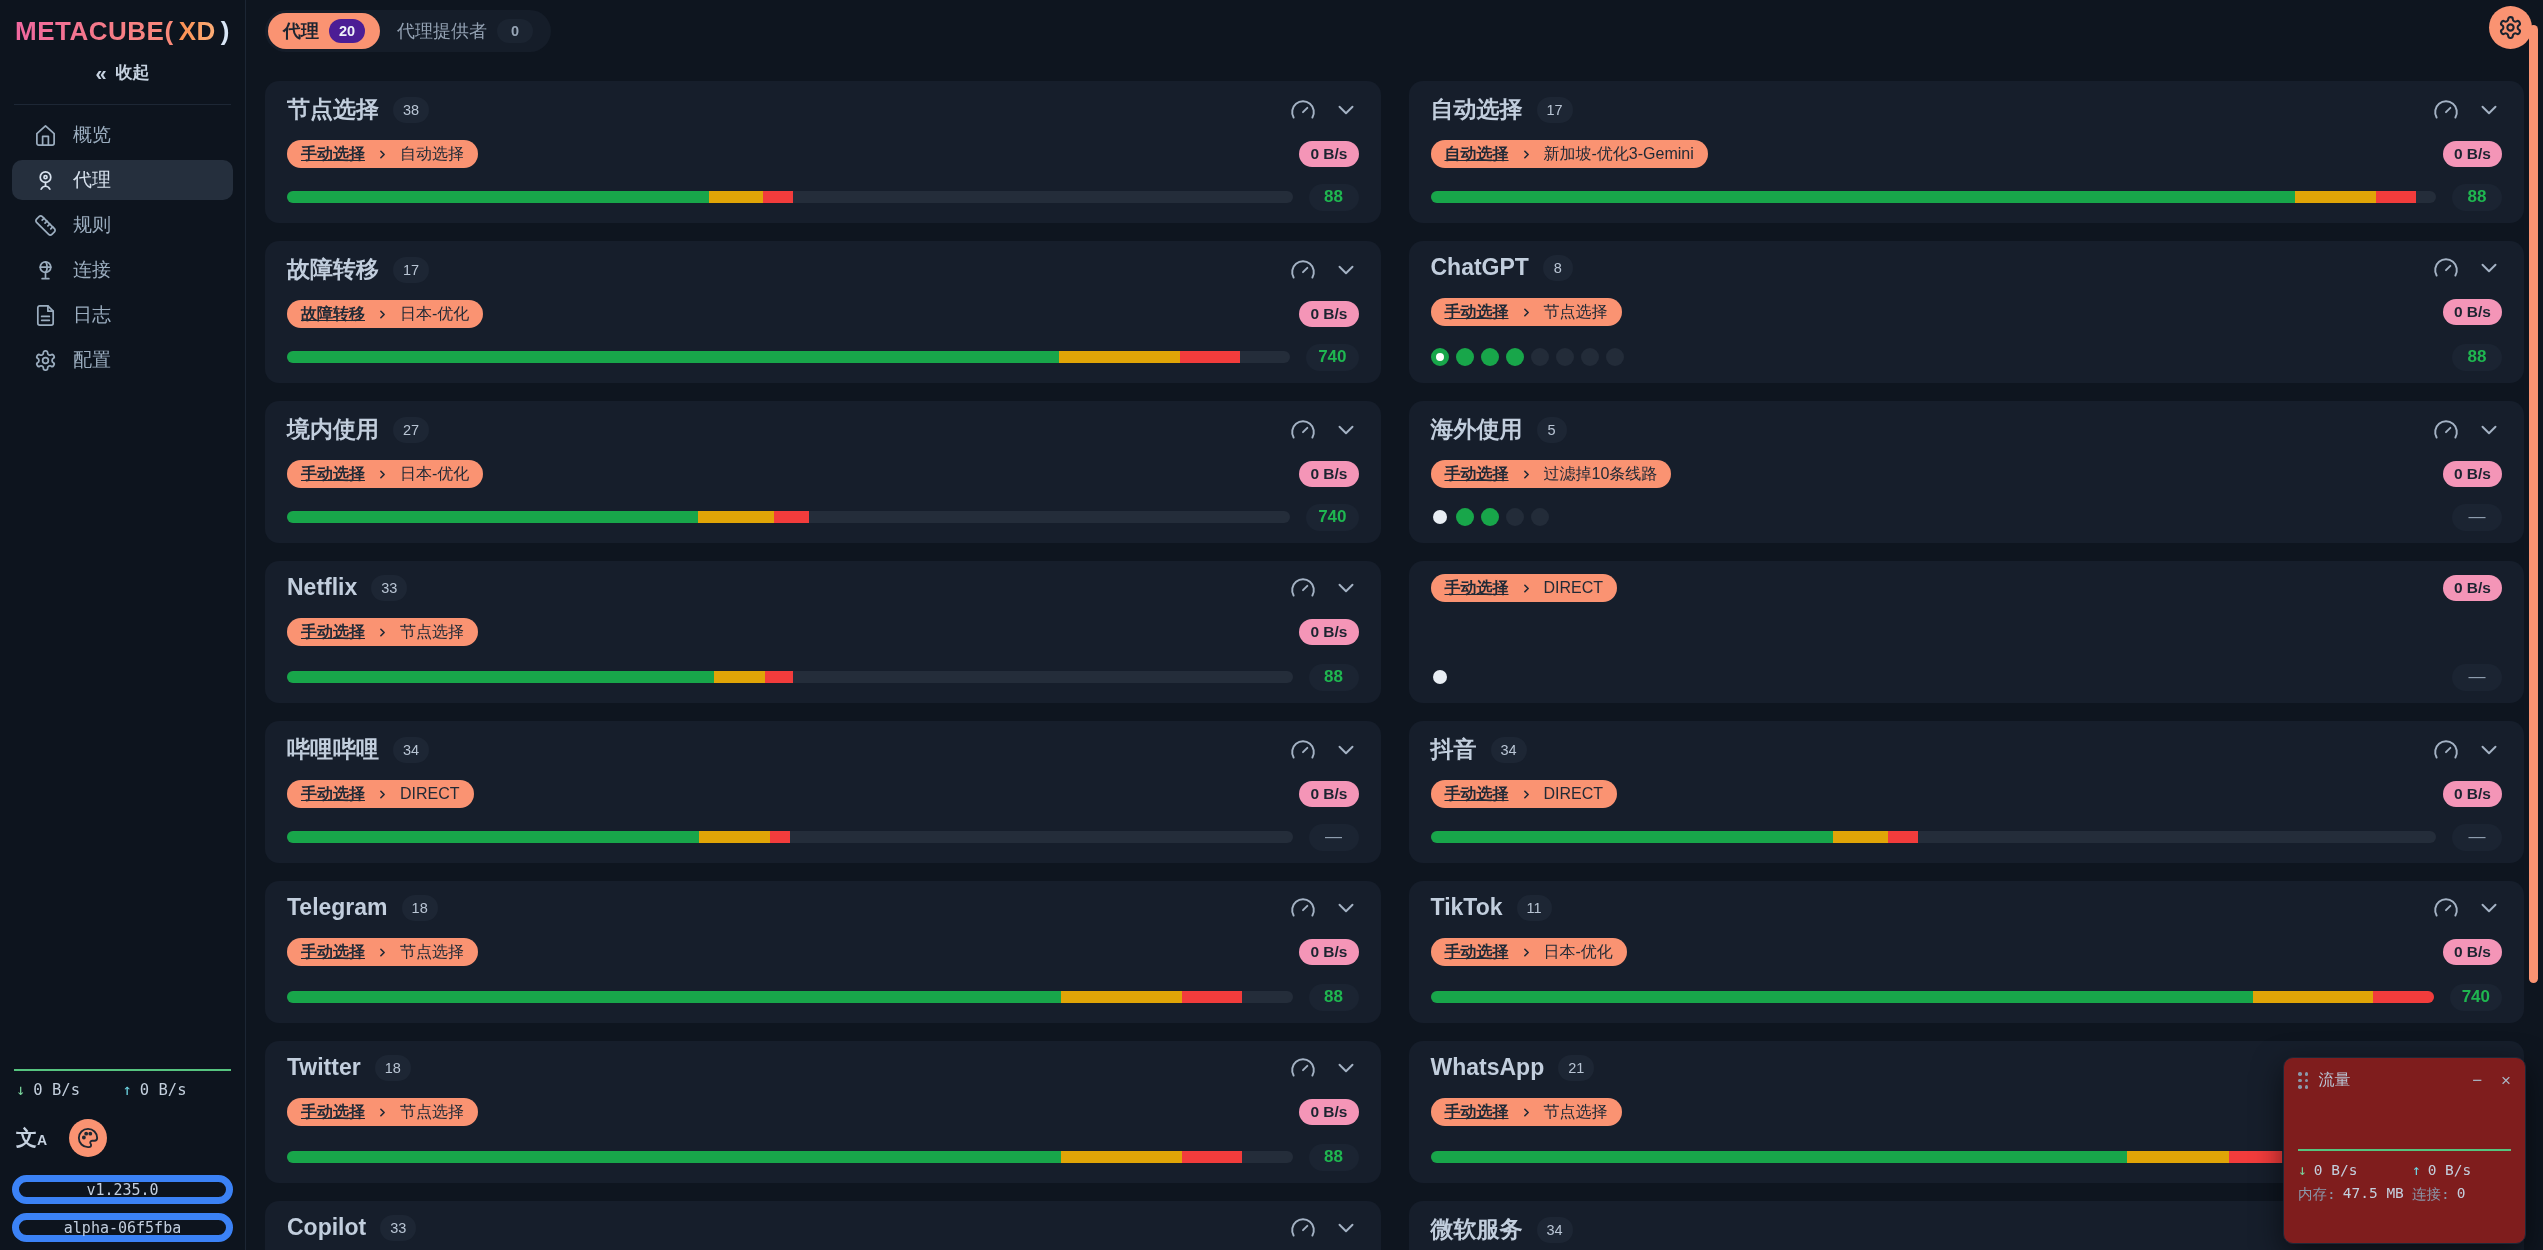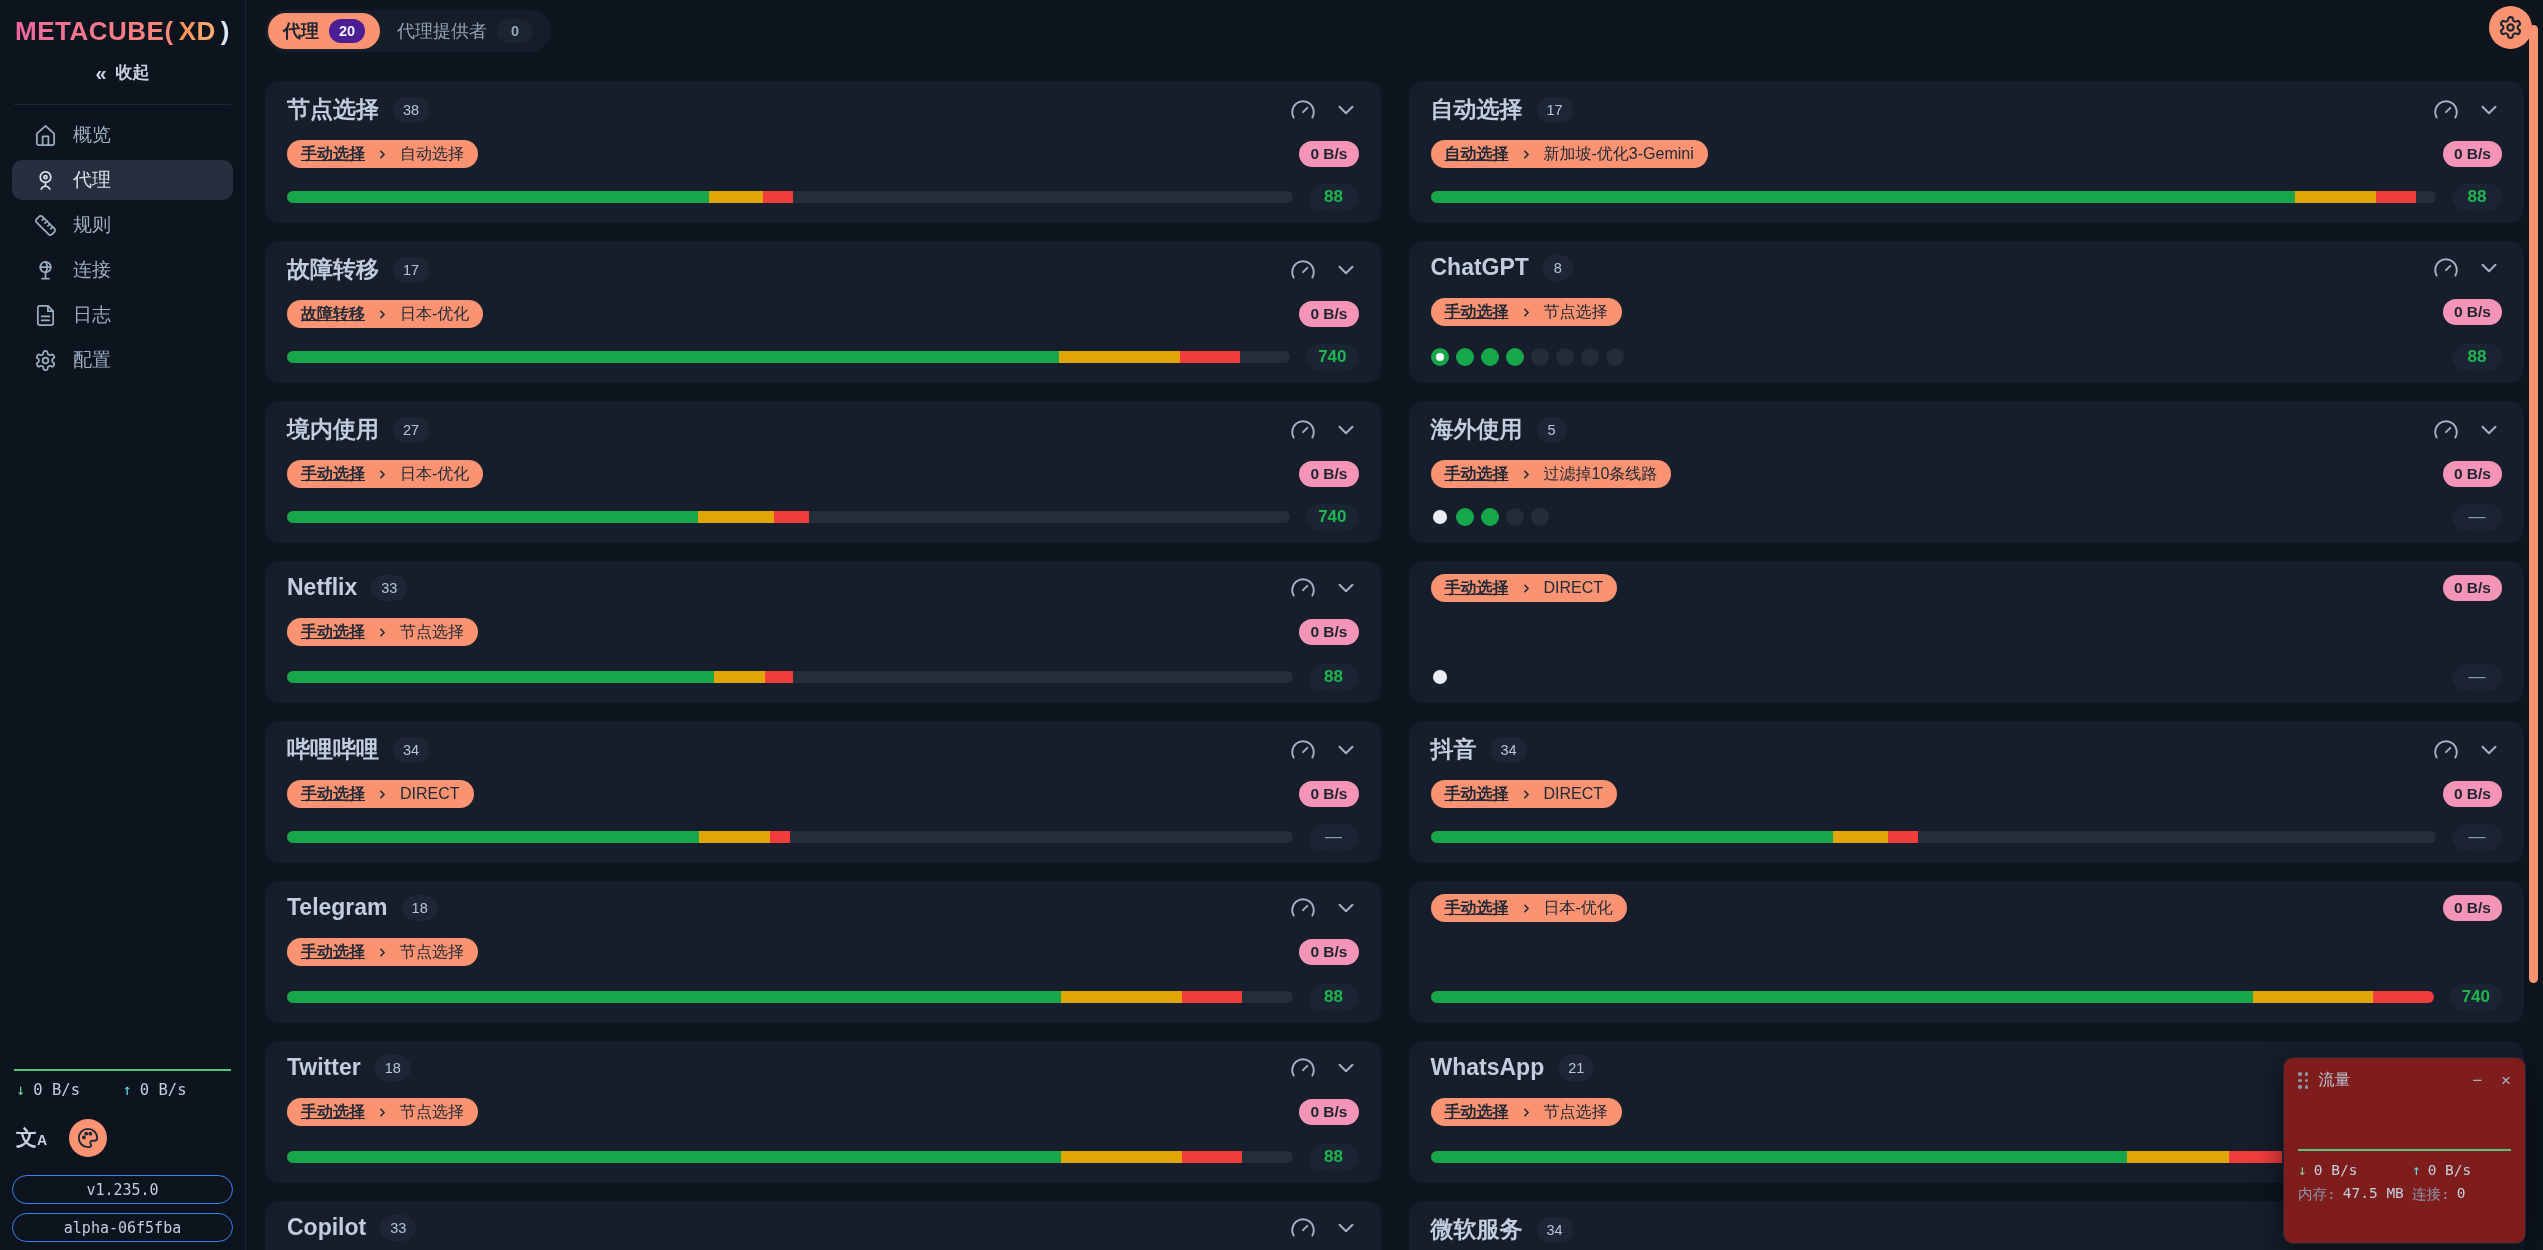--- a/index.html
+++ b/index.html
@@ -34,21 +34,21 @@
   .spark { border-bottom:2px solid #56c47f; margin:0 4px; }
   .speeds { display:flex; margin:10px 6px 0; font-family:"DejaVu Sans Mono", monospace; font-size:15.5px; color:#c3cfdd; }
   .speeds > span { flex:1; display:flex; gap:8px; }
   .arrow-dn { color:#7ad49c; } .arrow-up { color:#6fd9e7; }
   .tools { display:flex; align-items:center; gap:22px; margin:20px 6px 0; height:38px; }
   .translate-btn { background:none; border:none; color:#c6d2e0; font-size:21px; font-weight:700; font-family:inherit; cursor:pointer; }
   .translate-btn small { font-size:14px; font-weight:700; }
   .palette-btn { width:38px; height:38px; border-radius:50%; background:#fa9372; border:none; display:flex; align-items:center; justify-content:center; cursor:pointer; color:#1d2631; }
   .palette-btn svg { width:22px; height:22px; stroke-width:2; }
   .ver-pill { display:flex; align-items:center; justify-content:center; width:calc(100% - 4px); margin:0 2px;
-    height:29px; border:1px solid #3b82f6; border-radius:15px; background:none; cursor:pointer;
+    height:29px; border:7px solid #3b82f6; border-radius:15px; background:none; cursor:pointer;
     color:#c2cede; font-family:"DejaVu Sans Mono", monospace; font-size:15px; }
   .ver-pill.first { margin-top:18px; margin-bottom:9px; }
 
   
   .main { position:absolute; left:246px; top:0; right:0; bottom:0; padding:10px 19px 0; overflow:hidden; }
   .topbar { display:flex; align-items:flex-start; height:43px; }
   .tabs { display:inline-flex; gap:2px; background:#151d29; border-radius:21px; padding:3px; }
   .tab { height:36px; border-radius:18px; display:flex; align-items:center; gap:10px; padding:0 15px;
     font-size:18px; color:#93a1b2; background:none; border:none; font-family:inherit; cursor:pointer; }
   .tab.active { background:#fa9372; color:#1c2430; font-weight:700; }
@@ -660,20 +660,37 @@
       <div class="track">
         <span class="seg g" style="width: 77%;"></span>
         <span class="seg y" style="width: 12%;"></span>
         <span class="seg r" style="width: 6%;"></span>
       </div>
 
       <span class="lat">88</span>
     </div>
   </section>
       <section class="card">
+    <div class="r1">
+      <span class="card-title">TikTok</span>
+      <span class="card-cnt">11</span>
+      <span class="hicons">
+        <span class="ic gauge">
+              <svg viewBox="0 0 24 24">
+                <path d="m12 14 4-4"></path>
+                <path d="M3.34 19a10 10 0 1 1 17.32 0"></path>
+              </svg>
+            </span>
+        <span class="ic chev">
+              <svg viewBox="0 0 24 24">
+                <path d="m6 9 6 6 6-6"></path>
+              </svg>
+            </span>
+      </span>
+    </div>
     <div class="r2">
       <span class="gbadge">
         <span class="from">手动选择</span>
         <span class="sep">
               <svg viewBox="0 0 24 24">
                 <path d="m9 18 6-6-6-6"></path>
               </svg>
             </span>
         <span class="to">日本-优化</span>
       </span>

